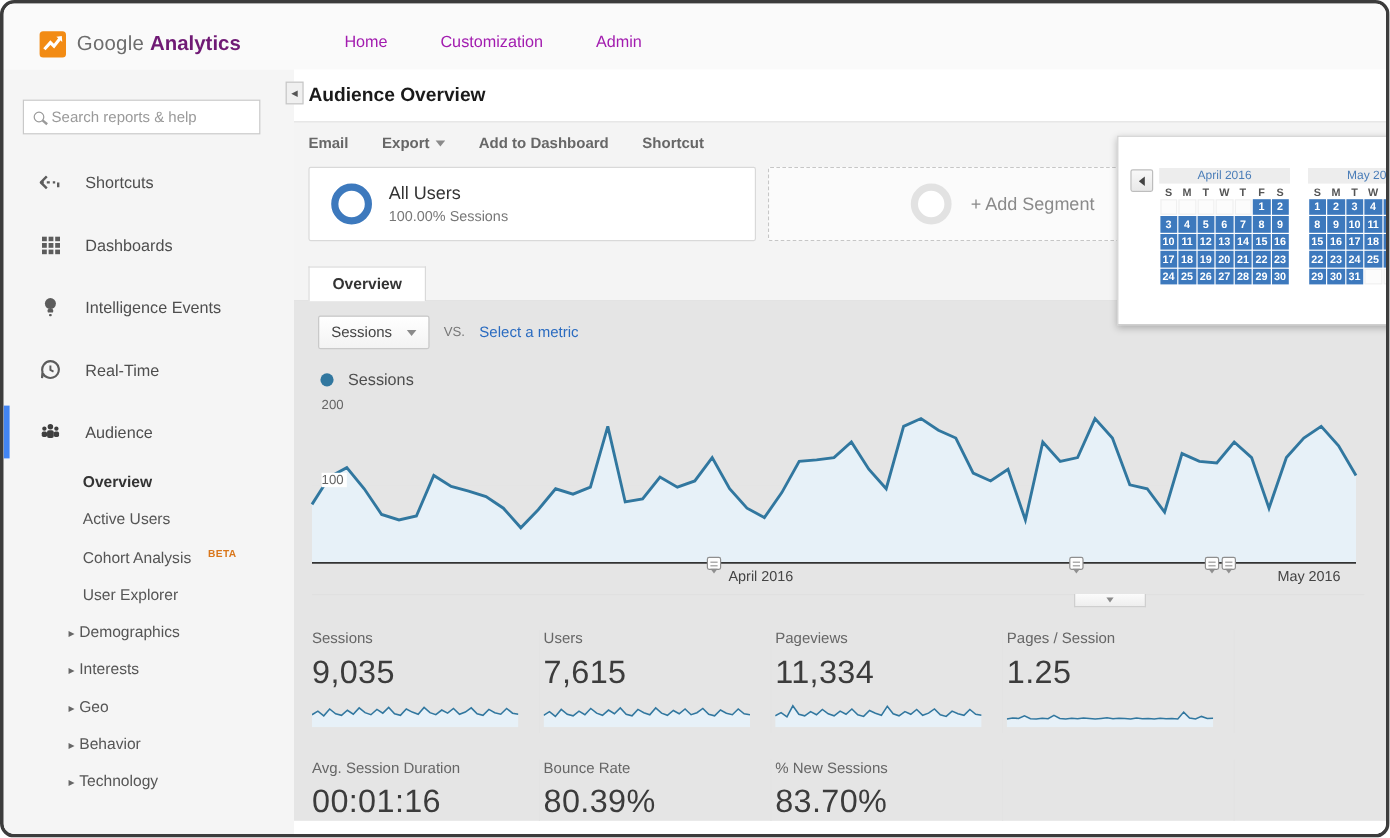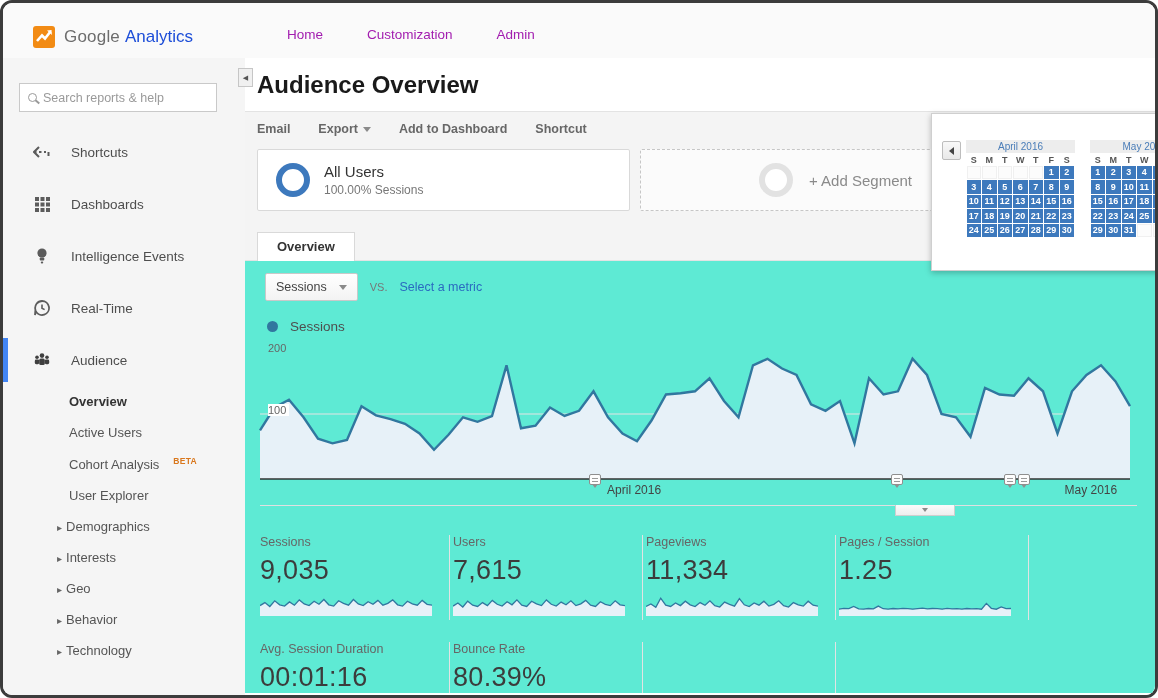--- a/index.html
+++ b/index.html
@@ -8,21 +8,21 @@
 
   .frame { position:relative; width:1158px; height:698px; border:3px solid #3c3c3c;
            border-radius:12px; overflow:hidden; background:#fff; }
 
   
   .topbar { height:55px; background:#fafafa; display:flex; align-items:center; padding:12px 0 0 30px; }
   .brand { display:flex; align-items:center; gap:9px; width:228px; }
   .logo-badge { width:22px; height:22px; border-radius:3px; background:#f28b14; position:relative; }
   .logo-badge svg { position:absolute; inset:0; }
   .brand-google { font-size:17px; color:#6d6d6d; letter-spacing:.2px; }
-  .brand-analytics { font-size:17px; color:#1d4ed8; font-weight:400; margin-left:-4px; }
+  .brand-analytics { font-size:17px; color:#701a75; font-weight:700; margin-left:-4px; }
   .topnav { display:flex; align-items:center; gap:4px; margin-left:6px; }
   .topnav-item { position:relative; font-size:13.5px; color:#a21caf; padding:14px 20px 18px; cursor:pointer; }
   .topnav-item.active { color:#4285f4; }
   .topnav-item.active::after { content:""; position:absolute; left:14px; right:14px; bottom:0;
                                height:4px; background:#4285f4; }
 
   .body-row { display:flex; height:643px; }
 
   
   .sidebar { width:242px; background:#f5f5f5; flex:0 0 242px; padding-top:12px; position:relative; }
@@ -43,41 +43,41 @@
   .subnav-item { padding:8px 10px 8px 66px; font-size:13px; color:#555; cursor:pointer; position:relative; }
   .subnav-item.active { font-weight:bold; color:#333; }
   .subnav-item .tri { color:#666; font-size:10px; margin-right:4px; margin-left:-12px; }
   .beta { color:#d9771c; font-size:8.5px; font-weight:bold; vertical-align:super; margin-left:2px; letter-spacing:.3px;padding-left:12px; }
   .collapse-btn { position:absolute; right:-8px; top:10px; width:15px; height:19px; background:#f0f0f0;
                   border:1px solid #c6c6c6; font-size:7px; color:#555; display:flex; align-items:center;
                   justify-content:center; cursor:pointer; z-index:5; }
 
   
   .main { flex:1; background:#fff; position:relative; min-width:0; }
-  .page-title { font-size:24px; font-weight:bold; color:#1a1a1a; padding:13px 0 12px 12px; }
+  .page-title { font-size:16px; font-weight:bold; color:#1a1a1a; padding:13px 0 12px 12px; }
   .gray-band { background:#f4f4f4; border-top:1px solid #e3e3e3; }
   .toolbar { display:flex; align-items:center; gap:28px; padding:10px 0 9px 12px; }
   .toolbar-item { font-size:12.5px; font-weight:bold; color:#676767; cursor:pointer; display:flex; align-items:center; gap:5px; }
   .caret-down { width:0; height:0; border-left:4px solid transparent; border-right:4px solid transparent;
                 border-top:5px solid #8a8a8a; display:inline-block; }
   .segments-row { display:flex; gap:10px; padding:4px 4px 12px 12px; }
   .segment-card { width:373px; height:62px; background:#fff; border:1px solid #d9d9d9; border-radius:2px;
                   display:flex; align-items:center; padding-left:18px; gap:14px; cursor:pointer; }
   .donut { width:34px; height:34px; border-radius:50%; border:6px solid #3d79bd; background:#fff; }
   .donut.gray { border-color:#e2e2e2; }
   .seg-title { font-size:15px; color:#333; }
   .seg-sub { font-size:12px; color:#777; margin-top:3px; }
   .segment-add { width:510px; height:62px; border:1px dashed #c6c6c6; border-radius:2px; background:#fbfbfb;
                  display:flex; align-items:center; gap:16px; padding-left:118px; cursor:pointer; }
   .segment-add .txt { font-size:15px; color:#8a8a8a; }
   .tab-row { display:flex; padding:8px 0 0 12px; }
   .tab { background:#fff; border:1px solid #d9d9d9; border-bottom:none; padding:6px 19px 7px; font-size:13px;
          font-weight:bold; color:#333; cursor:pointer; position:relative; top:1px; }
 
-  .panel { background:#5eead4; border-top:1px solid #e3e3e3; padding-top:12px; }
+  .panel { background:#e5e5e5; border-top:1px solid #e3e3e3; padding-top:12px; }
   .metric-picker { display:flex; align-items:center; gap:12px; padding-left:20px; }
   .dd-btn { display:flex; align-items:center; gap:12px; background:linear-gradient(#fff,#f3f3f3);
             border:1px solid #c9c9c9; border-radius:2px; font-size:12.5px; color:#444; padding:6px 10px; cursor:pointer; }
   .vs { font-size:11px; color:#777; }
   .metric-link { font-size:12.5px; color:#2a6bc0; cursor:pointer; }
 
   .legend { display:flex; align-items:center; gap:12px; padding:18px 0 4px 22px; }
   .legend-dot { width:11px; height:11px; border-radius:50%; background:#31779f; }
   .legend-lbl { font-size:13.5px; color:#4e4e4e; }
 
@@ -323,20 +323,24 @@
         <div class="stats-row second" id="stats-row-2">
             <div class="stat-card">
               <div class="stat-label">Avg. Session Duration</div>
               <div class="stat-value">00:01:16</div>
             </div>
             <div class="stat-card">
               <div class="stat-label">Bounce Rate</div>
               <div class="stat-value">80.39%</div>
             </div>
             <div class="stat-card">
+              <div class="stat-label">% New Sessions</div>
+              <div class="stat-value">83.70%</div>
+            </div>
+            <div class="stat-card">
               <div class="stat-label"></div>
               <div class="stat-value"></div>
             </div>
           </div>
       </div>
     </main>
   </div>
 
   <div class="cal-popup">
     <div class="cal-prev"></div>

